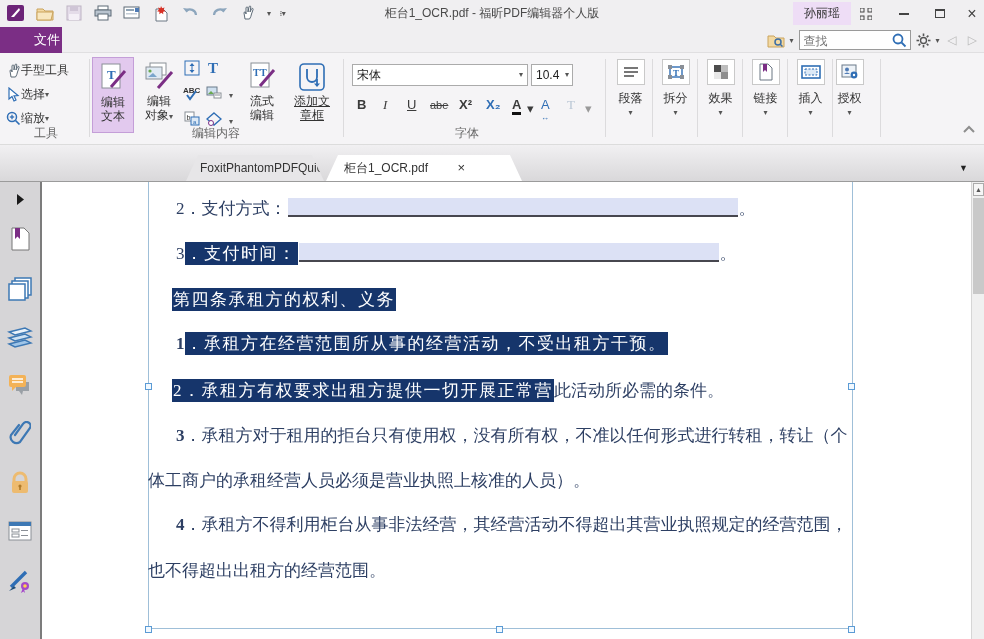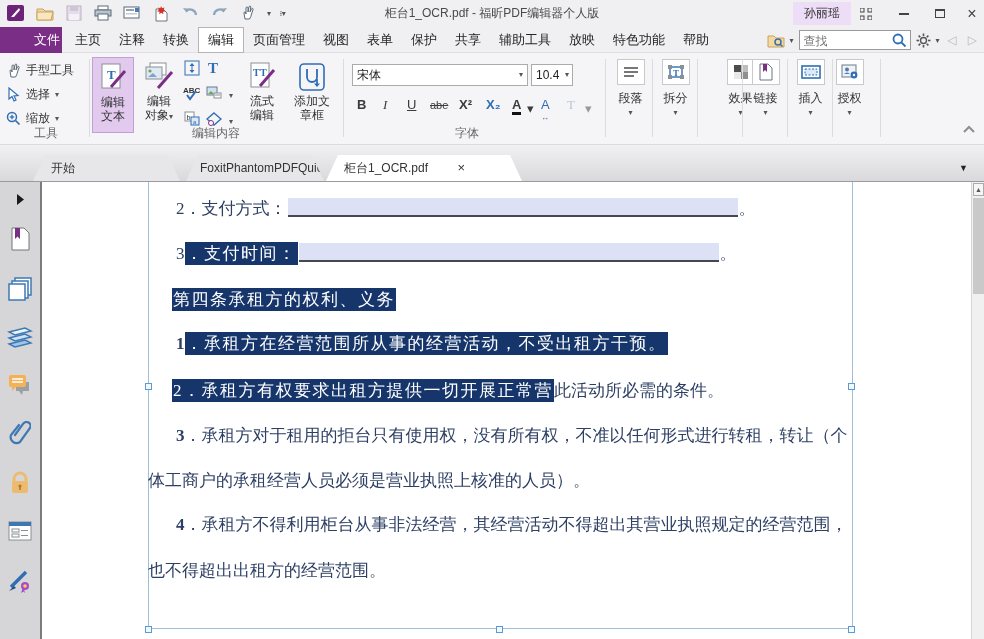--- a/index.html
+++ b/index.html
@@ -27,21 +27,21 @@
   .search-box { width:112px; height:20px; border:1px solid #9a9a9a; background:#fff; position:relative; }
   .search-box input { width:86px; height:18px; border:none; outline:none; font-size:12px; padding-left:4px; color:#333; background:transparent; }
   .search-box svg { position:absolute; right:3px; top:2px; }
   .dd-arrow { font-size:8px; color:#555; }
   .nav-chev { color:#b9b9b9; font-size:12px; padding:0 3px; }
 
   
   .ribbon { position:absolute; left:0; top:53px; width:984px; height:92px; background:#f5f4f6; border-bottom:1px solid #dcdcdc; font-size:12px; color:#333; }
   .vdiv { position:absolute; top:6px; height:78px; width:1px; background:#dcdbdd; }
   .grp-label { position:absolute; text-align:center; color:#666; font-size:12px; top:72px; }
-  .tool-row { position:absolute; left:6px; height:20px; display:flex; align-items:center; gap:5px; white-space:nowrap; }
+  .tool-row { position:absolute; left:6px; height:20px; display:flex; align-items:center; white-space:nowrap; }
   .big-btn { position:absolute; top:4px; height:76px; text-align:center; }
   .big-btn .bicon { height:34px; display:flex; align-items:flex-end; justify-content:center; }
   .big-btn .blabel { margin:3px auto 0; width:30px; line-height:14px; }
   .big-btn.hl { background:#e2c9ee; border:1px solid #c49ed8; }
   .small-icon { position:absolute; width:18px; height:18px; display:flex; align-items:center; justify-content:center; }
   .fontname-box, .fontsize-box { position:absolute; top:11px; height:22px; border:1px solid #ababab; background:#fff; font-size:12px; line-height:20px; padding:0 4px; color:#222; }
   .fmt-btn { position:absolute; top:42px; height:20px; line-height:20px; font-size:13px; color:#3b3b3b; }
   .rb { position:absolute; top:0; width:43px; height:92px; text-align:center; }
   .rb .ricon { margin:6px auto 0; width:28px; height:26px; border:1px solid #c9c9c9; background:#fff; display:flex; align-items:center; justify-content:center; }
   .rb .rlabel { margin-top:5px; font-size:12px; }
@@ -155,35 +155,20 @@
         <span class="min-bar"></span>
       </span>
     <span class="winctl ctl-restore">
         <span class="restore-box"></span>
       </span>
     <span class="winctl ctl-close">×</span>
   </div>
 
   <div class="menubar">
     <div class="file-btn">文件</div>
-    <div class="menu-items">
-      <span class="menu-item">主页</span>
-      <span class="menu-item">注释</span>
-      <span class="menu-item">转换</span>
-      <span class="menu-item active">编辑</span>
-      <span class="menu-item">页面管理</span>
-      <span class="menu-item">视图</span>
-      <span class="menu-item">表单</span>
-      <span class="menu-item">保护</span>
-      <span class="menu-item">共享</span>
-      <span class="menu-item">辅助工具</span>
-      <span class="menu-item">放映</span>
-      <span class="menu-item">特色功能</span>
-      <span class="menu-item">帮助</span>
-    </div>
     <div class="menu-right">
       <span>
         <svg class="icon-svg" width="18" height="15">
             <path d="M1 3 h6 l2 2 h8 v9 h-16 z" fill="#f3d9a2" stroke="#caa35c"></path>
             <circle cx="11" cy="9" r="3" fill="none" stroke="#3d6ea5" stroke-width="1.5"></circle>
             <line x1="13" y1="11" x2="15.5" y2="13.5" stroke="#3d6ea5" stroke-width="1.5"></line>
           </svg>
       </span>
       <span class="dd-arrow">▾</span>
       <span class="search-box">
@@ -314,21 +299,21 @@
       <div class="bicon">
         <svg class="icon-svg" width="28" height="30">
             <rect x="3" y="2" width="18" height="24" fill="#fff" stroke="#8a8f96"></rect>
             <text x="5" y="15" font-size="10" fill="#2f6eb5" font-family="serif" font-weight="bold">T</text>
             <text x="12" y="15" font-size="10" fill="#2f6eb5" font-family="serif" font-weight="bold">T</text>
             <line x1="12" y1="25" x2="26" y2="9" stroke="#7b2e85" stroke-width="3"></line>
           </svg>
       </div>
       <div class="blabel">流式编辑</div>
     </div>
-    <div class="big-btn" style="left:288px; width:48px;">
+    <div class="big-btn" style="left:288px; width:48px;text-decoration:underline;">
       <div class="bicon">
         <svg class="icon-svg" width="26" height="28">
             <rect x="1" y="1" width="24" height="26" rx="4" fill="none" stroke="#2f6eb5" stroke-width="1.6"></rect>
             <path d="M8 6 v8 a5 5 0 0 0 10 0 V6" fill="none" stroke="#2f6eb5" stroke-width="1.8"></path>
             <line x1="18" y1="16" x2="18" y2="23" stroke="#2f6eb5" stroke-width="1.8"></line>
             <path d="M18 24 l-3-3.5 h6 z" fill="#2f6eb5"></path>
           </svg>
       </div>
       <div class="blabel" style="width:40px;">添加文章框</div>
     </div>
@@ -381,21 +366,21 @@
               <rect x="1" y="11" width="4" height="4"></rect>
               <rect x="13" y="11" width="4" height="4"></rect>
             </g>
             <text x="6" y="11.5" font-size="9" fill="#2f6eb5" font-family="serif" font-weight="bold">T</text>
           </svg>
         </div>
       <div class="rlabel">拆分</div>
       <div class="rarr">▾</div>
     </div>
     <div class="vdiv" style="left:697px;"></div>
-    <div class="rb" style="left:699px;margin-left:20px;">
+    <div class="rb" style="left:699px;">
       <div class="ricon">
           <svg class="icon-svg" width="14" height="14">
             <rect x="0" y="0" width="7" height="7" fill="#4d4d4d"></rect>
             <rect x="7" y="0" width="7" height="7" fill="#bdbdbd"></rect>
             <rect x="0" y="7" width="7" height="7" fill="#e8e8e8"></rect>
             <rect x="7" y="7" width="7" height="7" fill="#8f8f8f"></rect>
           </svg>
         </div>
       <div class="rlabel">效果</div>
       <div class="rarr">▾</div>
@@ -438,21 +423,20 @@
     </div>
     <div class="vdiv" style="left:880px;"></div>
     <span style="position:absolute; left:962px; top:72px; color:#8e8e8e;">
       <svg class="icon-svg" width="14" height="9">
           <path d="M2 7 L7 2 L12 7" fill="none" stroke="#8e8e8e" stroke-width="2"></path>
         </svg>
     </span>
   </div>
 
   <div class="tabstrip">
-    <div class="tab" style="left:33px; width:147px;"><span>开始</span></div>
     <div class="tab" style="left:186px; width:138px; padding:0 14px;"><span>FoxitPhantomPDFQuic...</span></div>
     <div class="tab active" style="left:326px; width:196px;">
       <span>柜台1_OCR.pdf</span>
       <span class="tab-close">×</span>
     </div>
     <span class="tablist-arrow">▼</span>
   </div>
 
   <div class="main">
 

